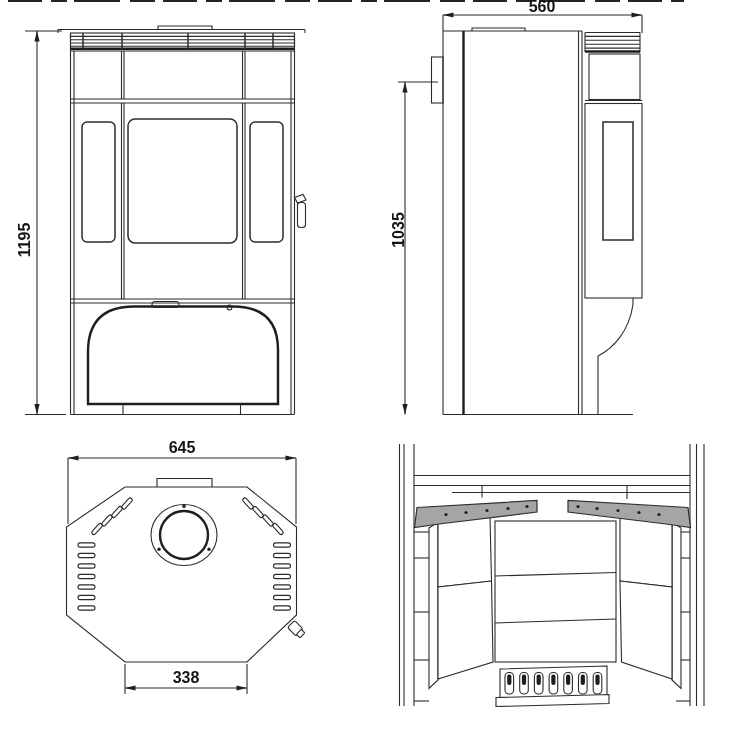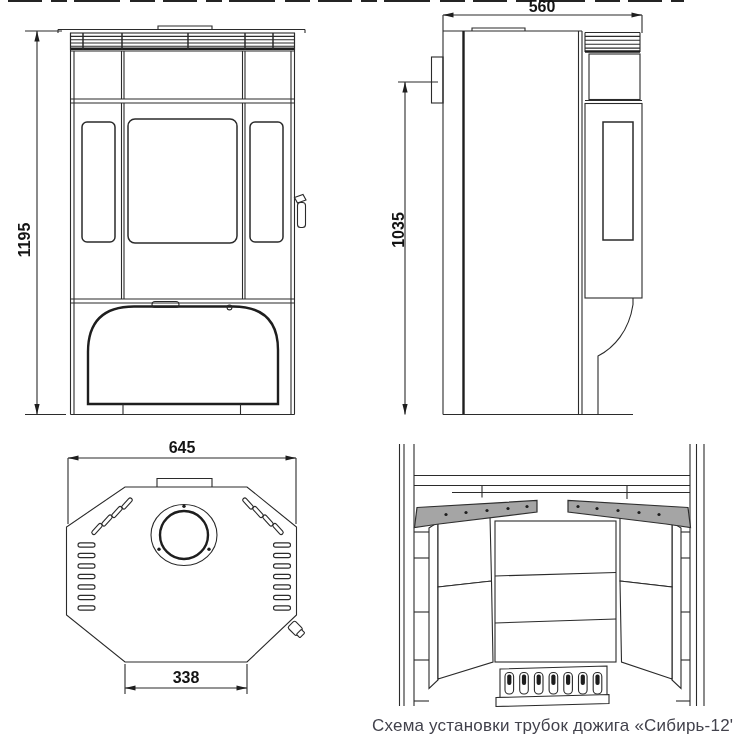--- a/index.html
+++ b/index.html
@@ -290,14 +290,13 @@
       <polygon class="tube" points="688,507.5 568,500.5 568,512 666,524 690.5,527.5"></polygon>
       <circle class="hole" cx="659" cy="514.5" r="1.6"></circle>
       <circle class="hole" cx="639" cy="512.5" r="1.6"></circle>
       <circle class="hole" cx="618" cy="510.5" r="1.6"></circle>
       <circle class="hole" cx="597" cy="508.5" r="1.6"></circle>
       <circle class="hole" cx="578" cy="506.5" r="1.6"></circle>
     </g>
   </g>
 </svg>
 
-<div class="caption">Схема установки трубок дожига «Сибирь-12'</div>
 </div>
 
 </body></html>

